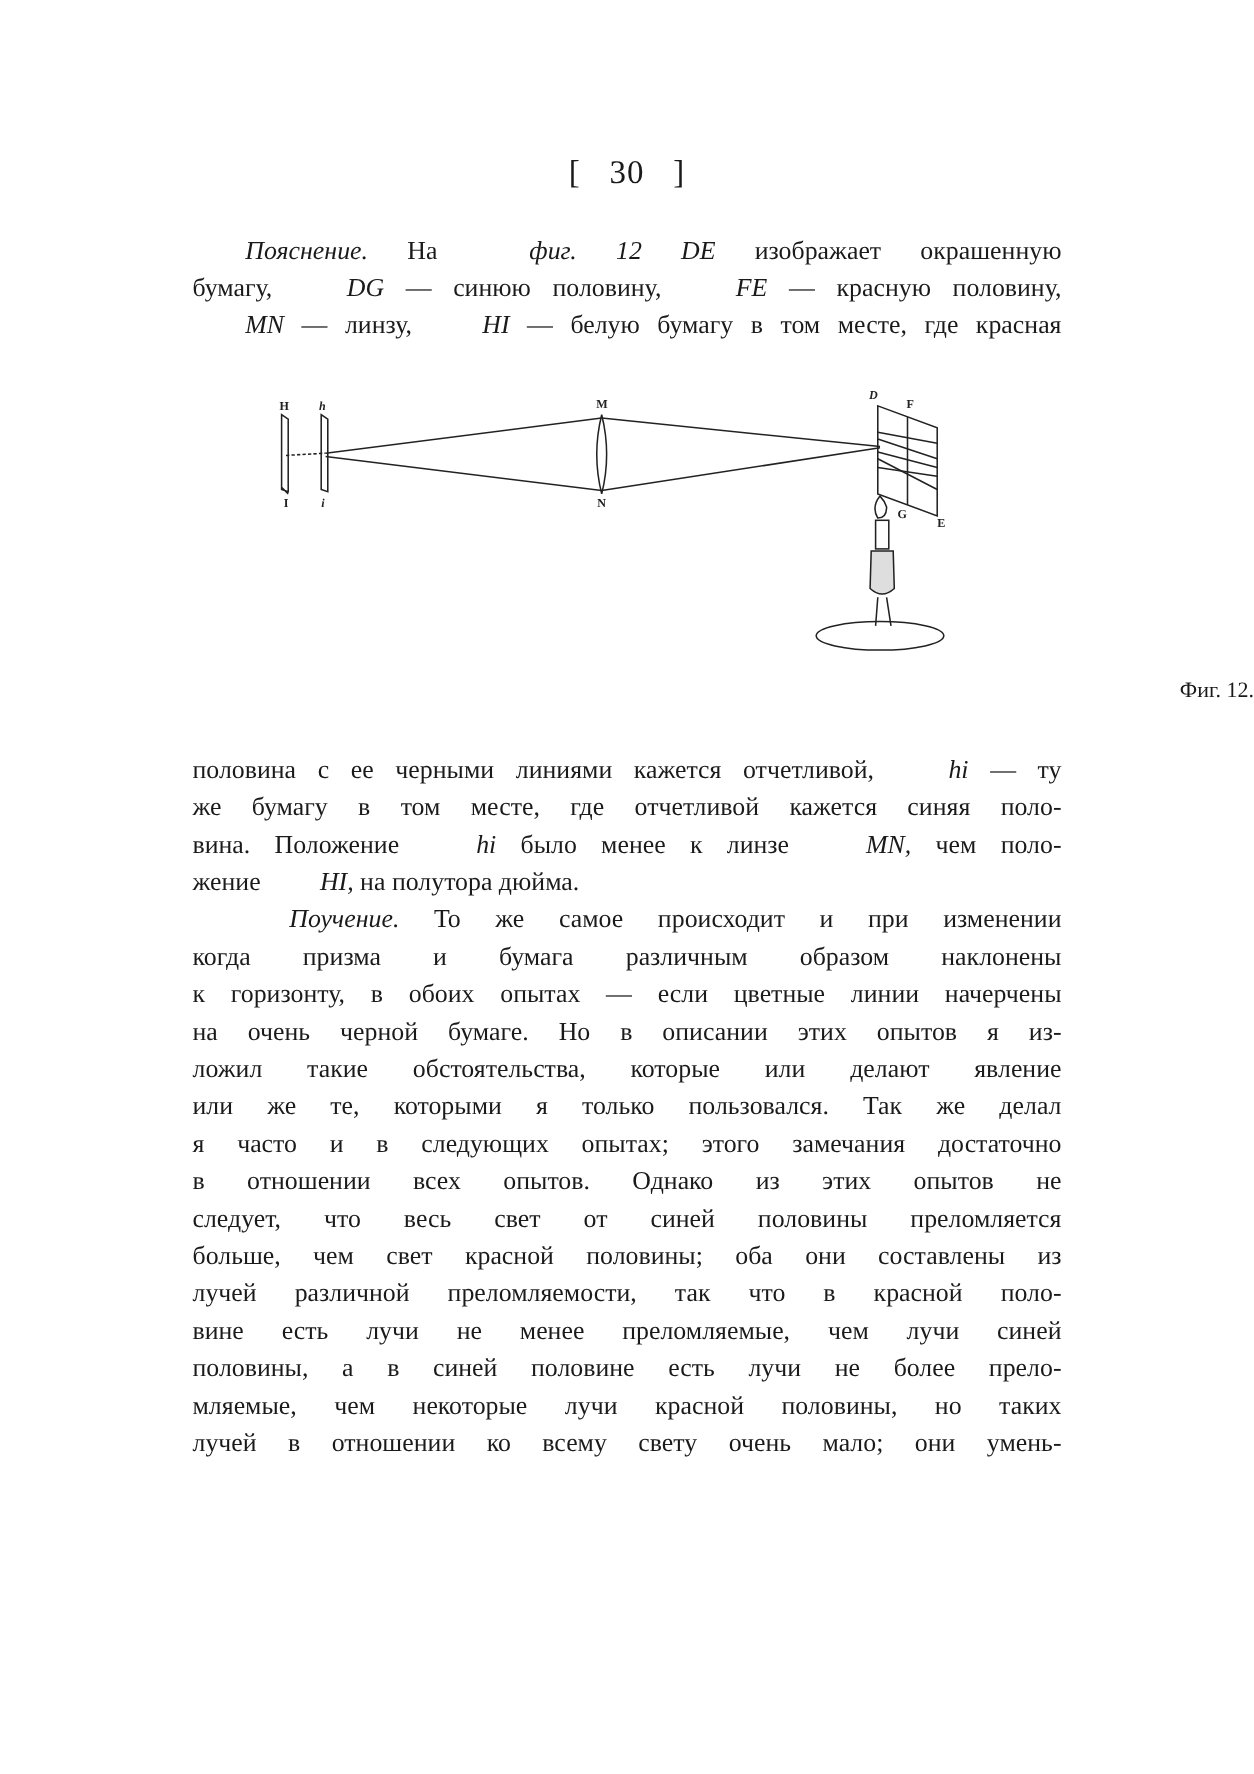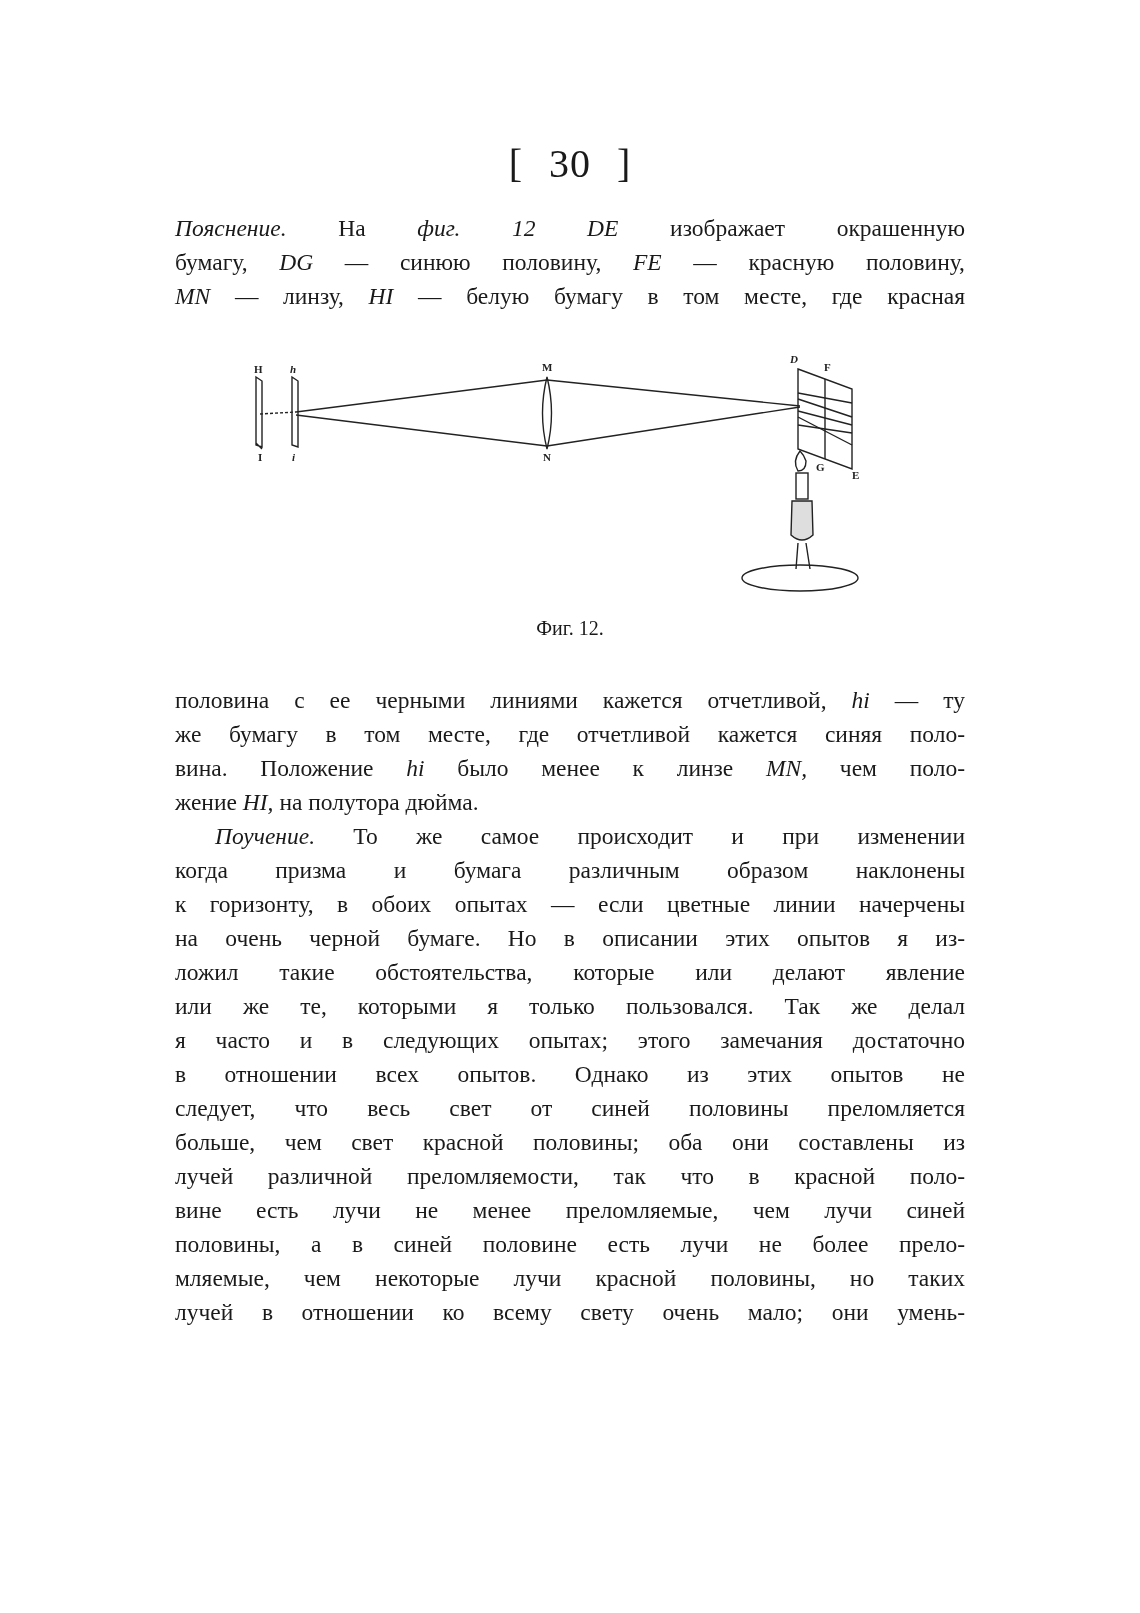--- a/index.html
+++ b/index.html
@@ -1,29 +1,29 @@
 <!DOCTYPE html>
 <html><head>
 <meta charset="utf-8">
 <style>
   html, body { margin: 0; padding: 0; background: #ffffff; }
   body { width: 1140px; height: 1613px; position: relative; overflow: hidden;
          font-family: "Liberation Serif", "DejaVu Serif", serif; color: #1a1a1a; }
   .page-number { position: absolute; top: 140px; left: 0; width: 1140px; text-align: center;
-                 font-size: 40px; letter-spacing: 1px; }
+                 font-size: 30px; letter-spacing: 1px; }
   .page-number .br { display: inline-block; margin: 0 26px; }
   .text-block { position: absolute; left: 175px; width: 790px; font-size: 23.5px; line-height: 34px; }
   .line { display: block; text-align: justify; text-align-last: justify; white-space: nowrap; height: 34px; }
   .line.last { text-align-last: left; }
   .line.indent { padding-left: 40px; }
-  .it { font-style: italic; }
+  .it { font-style: italic; margin-left: 48px; }
   #block1 { top: 211px; }
   #block2 { top: 683px; }
   .figure { position: absolute; left: 240px; top: 335px; width: 640px; height: 270px; }
-  .caption { position: absolute; top: 617px; left: 0; width: 1140px; text-align: center; font-size: 20px; }
+  .caption { position: absolute; top: 617px; left: 0; width: 1140px; text-align: right; font-size: 20px; }
   svg text { font-family: "Liberation Serif", serif; font-weight: bold; font-size: 11px; fill: #222; }
 </style>
 </head>
 <body>
 
 <div class="page-number">
   <span class="br">[</span><span>30</span><span class="br">]</span>
 </div>
 
 <div class="text-block" id="block1">

